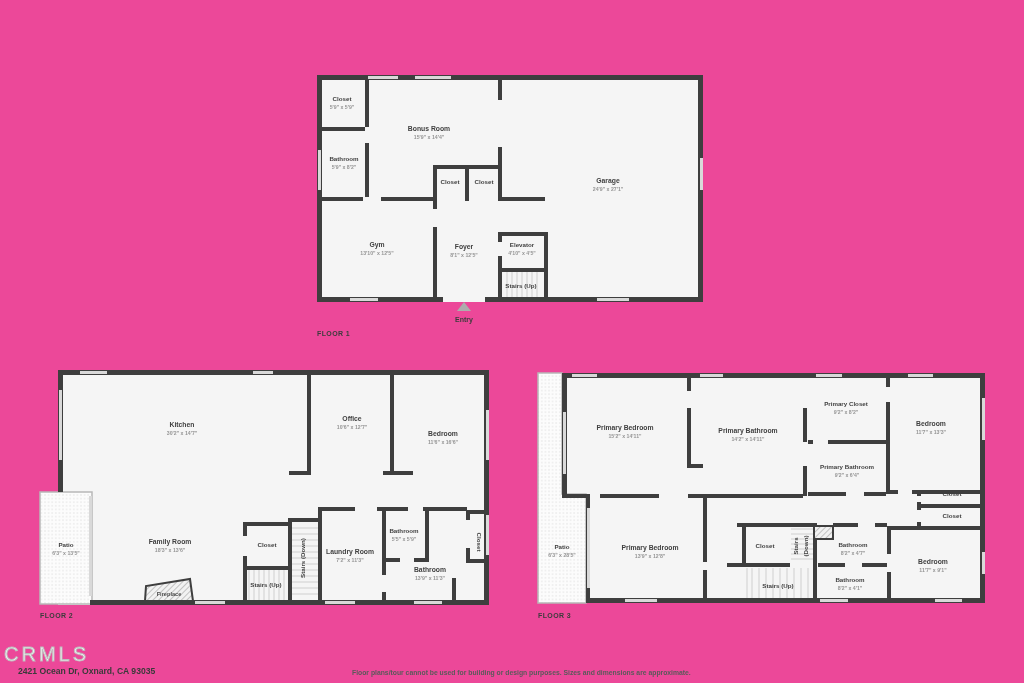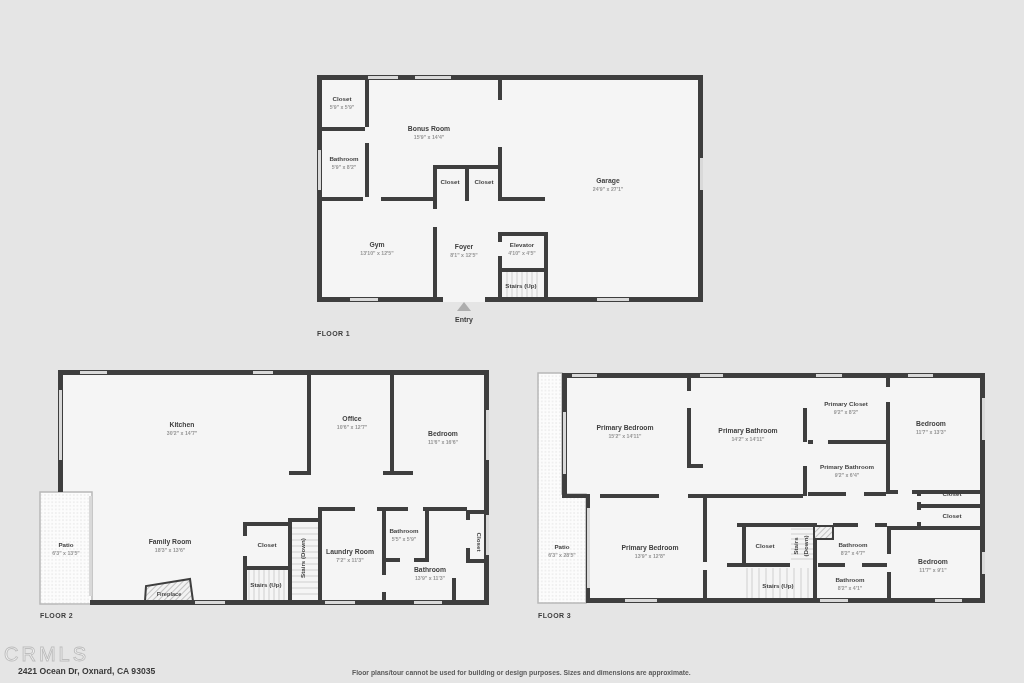--- a/index.html
+++ b/index.html
@@ -1,16 +1,16 @@
 <!DOCTYPE html>
 <html><head>
 <meta charset="utf-8">
 <style>
   html,body{margin:0;padding:0;background:#ffffff;}
-  .page{position:relative;width:1024px;height:683px;background:#e5e5e5;overflow:hidden;
+  .page{position:relative;width:1024px;height:683px;background:#ec4899;overflow:hidden;
         font-family:"Liberation Sans", sans-serif;}
   svg{display:block}
   .wall{fill:#3e3e3e;}
   .win{fill:#d9d9d9;}
   .floorfill{fill:#f5f5f5;}
   .tread{stroke:#cfcfcf;stroke-width:1;}
   .name{font-family:"Liberation Sans",sans-serif;font-size:6.8px;font-weight:600;fill:#3f3f3f;}
   .small{font-size:6.2px;}
   .dims{font-family:"Liberation Sans",sans-serif;font-size:5.2px;font-weight:600;fill:#959595;}
   .floorlab{font-family:"Liberation Sans",sans-serif;font-size:7px;font-weight:700;fill:#3c3c3c;letter-spacing:.4px;}

